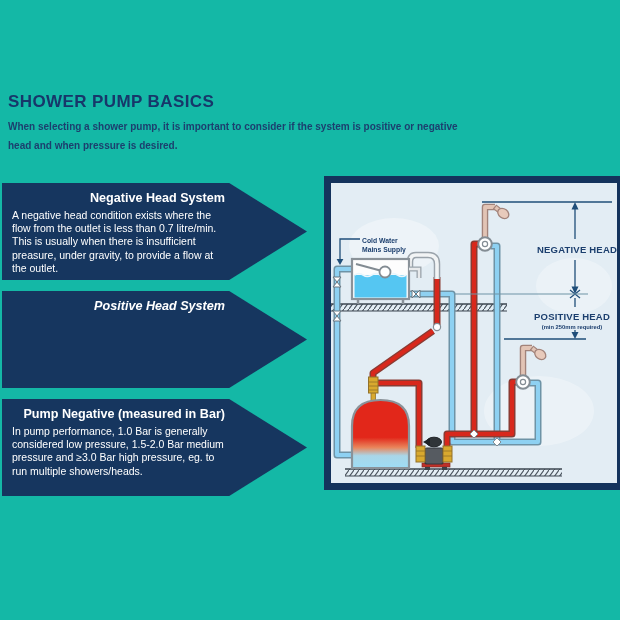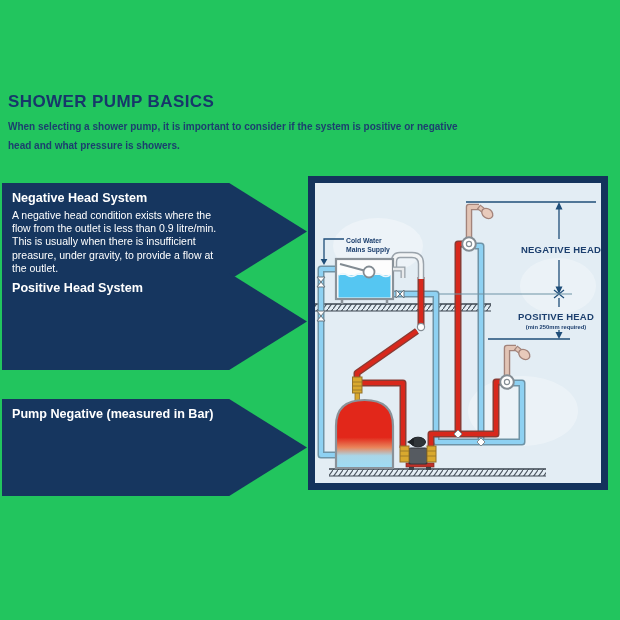--- a/index.html
+++ b/index.html
@@ -1,50 +1,51 @@
 <!DOCTYPE html>
 <html><head>
 <meta charset="utf-8">
 <style>
   html,body{margin:0;padding:0;background:#ffffff;}
-  .canvas{position:relative;width:620px;height:620px;background:#22c55e;overflow:hidden;
+  .canvas{position:relative;width:620px;height:620px;background:#14b8a6;overflow:hidden;
           font-family:"Liberation Sans",sans-serif;}
   .page-title{position:absolute;left:8px;top:92px;font-size:17px;font-weight:700;
               color:#17376a;letter-spacing:.4px;}
   .intro{position:absolute;left:8px;top:117px;width:610px;font-size:10px;font-weight:700;
          color:#1c3f6e;line-height:19px;white-space:nowrap;}
   .callout{position:absolute;left:2px;width:305px;height:97px;background:#16365f;
            clip-path:polygon(0 0,74.5% 0,100% 50%,74.5% 100%,0 100%);
            color:#ffffff;box-sizing:border-box;padding:8px 82px 8px 10px;}
-  .callout h2{margin:0 0 3px 0;font-size:12.6px;font-weight:700;line-height:15px;}
+  .callout h2{margin:0 0 3px 0;font-size:12.6px;font-weight:700;line-height:15px;text-align:right;}
   .callout p{margin:0;font-size:10.5px;font-weight:400;line-height:13.2px;}
-  .co-1{top:183px;} .co-2{top:273px;} .co-3{top:399px;}
-  .diagram-wrap{position:absolute;left:308px;top:176px;width:292px;height:314px;}
+  .co-1{top:183px;} .co-2{top:291px;font-style:italic;} .co-3{top:399px;}
+  .diagram-wrap{position:absolute;left:324px;top:176px;width:292px;height:314px;}
   svg text{font-family:"Liberation Sans",sans-serif;}
 </style>
 </head>
 <body>
 
 <div class="canvas">
 
   <div class="page-title">SHOWER PUMP BASICS</div>
   <div class="intro">
     <div>When selecting a shower pump, it is important to consider if the system is positive or negative</div>
-    <div>head and what pressure is showers.</div>
+    <div>head and when pressure is desired.</div>
   </div>
 
   <div class="callout co-1">
     <h2>Negative Head System</h2>
-    <p>A negative head condition exists where the flow from the outlet is less than 0.9 litre/min. This is usually when there is insufficient preasure, under gravity, to provide a flow at the outlet.</p>
+    <p>A negative head condition exists where the flow from the outlet is less than 0.7 litre/min. This is usually when there is insufficient preasure, under gravity, to provide a flow at the outlet.</p>
   </div>
   <div class="callout co-2">
     <h2>Positive Head System</h2>
   </div>
   <div class="callout co-3">
     <h2>Pump Negative (measured in Bar)</h2>
+    <p>In pump performance, 1.0 Bar is generally considered low pressure, 1.5-2.0 Bar medium pressure and ≥3.0 Bar high pressure, eg. to run multiple showers/heads.</p>
   </div>
 
   <div class="diagram-wrap">
     <svg viewBox="0 0 300 314" width="300" height="314">
       <defs>
         <pattern id="hatch" width="5" height="7" patternUnits="userSpaceOnUse">
           <line x1="0" y1="7" x2="5" y2="0" stroke="#46505a" stroke-width="1.1"></line>
         </pattern>
         <linearGradient id="cyl" x1="0" y1="224" x2="0" y2="292" gradientUnits="userSpaceOnUse">
           <stop offset="0" stop-color="#e2271a"></stop>

